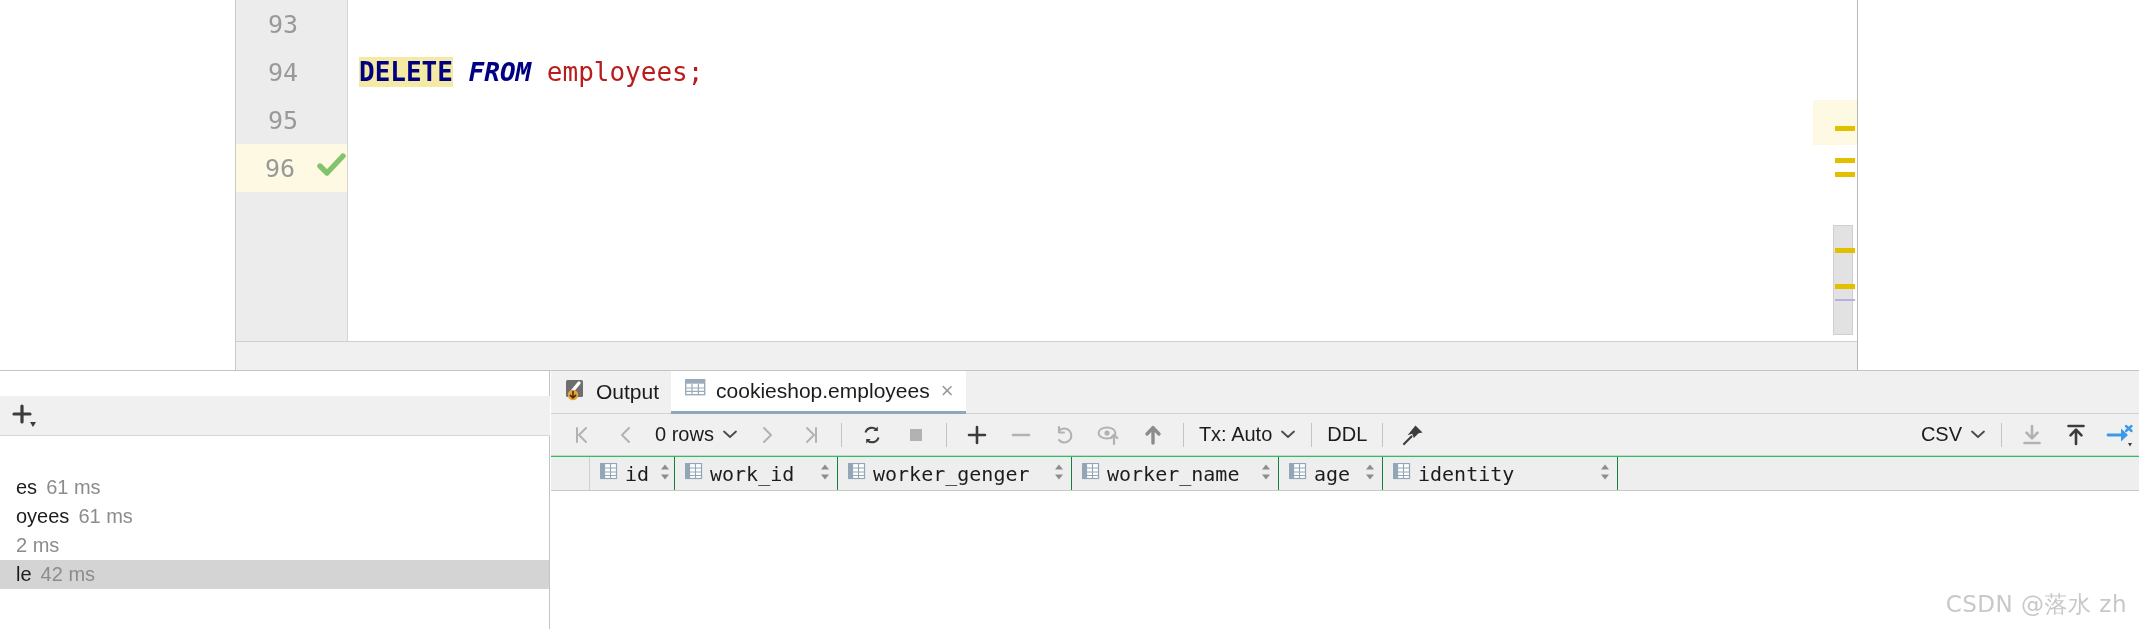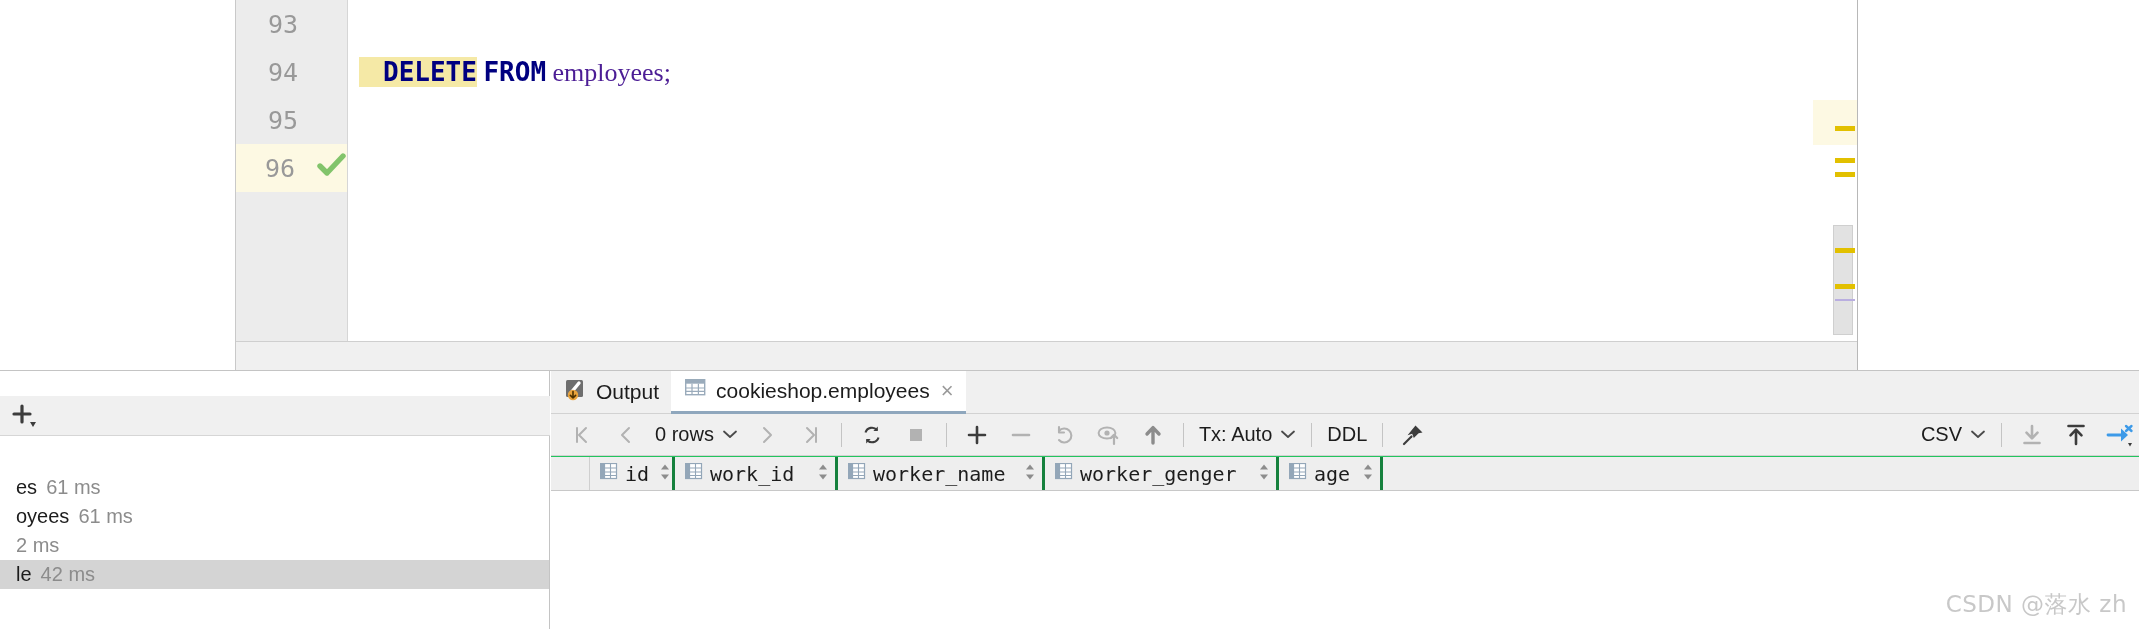--- a/index.html
+++ b/index.html
@@ -58,23 +58,23 @@
     display:flex; align-items:center;
   }
   .code-line.hl{ background:#fdf9e3; }
   .code-text{
     font-family:"DejaVu Sans Mono","Liberation Mono",monospace;
     font-size:26px;
     white-space:pre;
     color:#1c1c1c;
     padding-left:10px;
   }
-  .kw{ color:#000080; font-weight:bold; }
-  .kw-hl{ color:#000080; font-weight:bold; background:#f5e9a6;padding-left:24px; }
-  .ident{ color:#4c1d95;font-family:Liberation Serif, serif; }
+  .kw{ color:#000080; font-weight:bold;font-style:italic; }
+  .kw-hl{ color:#000080; font-weight:bold; background:#f5e9a6; }
+  .ident{ color:#b91c1c; }
   .punct{ color:#1c1c1c; }
   .sel-box{
     display:inline-block;
     border:1px solid #b9aee0;
     background:transparent;
     padding:2px 1px 3px 3px;
     margin-left:7px;
     box-sizing:border-box;
   }
   .caret{
@@ -201,21 +201,21 @@
 
   #grid-header{
     position:absolute; left:0; top:86px; width:1588px; height:34px;
     background:#eeeeee;
     border-bottom:1px solid #c8c8c8;
     box-sizing:border-box;
     display:flex;align-items:stretch;
   }
   .col{
     display:flex;align-items:center;
-    border-right:3px solid #15803d;
+    border-right:1px solid #15803d;
     box-sizing:border-box;
     padding:0 6px 0 10px;
     background:#eeeeee;
   }
   .col .col-name{
     font-family:"DejaVu Sans Mono","Liberation Mono",monospace;
     font-size:20px; color:#1c1c1c;
     margin-left:7px;
     white-space:nowrap;
   }
@@ -533,71 +533,87 @@
         </span>
         <span class="col-name">work_id</span>
         <span class="sorter">
           <svg width="12" height="18" viewBox="0 0 12 18">
               <path d="M6 1.5 L10 6.5 L2 6.5 Z" fill="#8c8c8c"></path>
               <path d="M6 16.5 L10 11.5 L2 11.5 Z" fill="#8c8c8c"></path>
             </svg>
         </span>
       </div>
 
+      <div class="col" style="width:234px">
+        <span>
+          <svg width="18" height="17" viewBox="0 0 18 17">
+              <rect x="0.5" y="0.5" width="16" height="15" fill="#ffffff" stroke="#93a6b8" stroke-width="1.2"></rect>
+              <rect x="0.5" y="0.5" width="4.6" height="15" fill="#93a6b8"></rect>
+              <path d="M0.5 5 H16.5 M0.5 9 H16.5 M0.5 12.5 H16.5 M10.5 0.5 V15.5" stroke="#93a6b8" stroke-width="1.1"></path>
+            </svg>
+        </span>
+        <span class="col-name">worker_genger</span>
+        <span class="sorter">
+          <svg width="12" height="18" viewBox="0 0 12 18">
+              <path d="M6 1.5 L10 6.5 L2 6.5 Z" fill="#8c8c8c"></path>
+              <path d="M6 16.5 L10 11.5 L2 11.5 Z" fill="#8c8c8c"></path>
+            </svg>
+        </span>
+      </div>
+
       <div class="col" style="width:207px">
         <span>
           <svg width="18" height="17" viewBox="0 0 18 17">
               <rect x="0.5" y="0.5" width="16" height="15" fill="#ffffff" stroke="#93a6b8" stroke-width="1.2"></rect>
               <rect x="0.5" y="0.5" width="4.6" height="15" fill="#93a6b8"></rect>
               <path d="M0.5 5 H16.5 M0.5 9 H16.5 M0.5 12.5 H16.5 M10.5 0.5 V15.5" stroke="#93a6b8" stroke-width="1.1"></path>
             </svg>
         </span>
         <span class="col-name">worker_name</span>
         <span class="sorter">
           <svg width="12" height="18" viewBox="0 0 12 18">
               <path d="M6 1.5 L10 6.5 L2 6.5 Z" fill="#8c8c8c"></path>
               <path d="M6 16.5 L10 11.5 L2 11.5 Z" fill="#8c8c8c"></path>
             </svg>
         </span>
       </div>
 
-      <div class="col" style="width:234px">
-        <span>
-          <svg width="18" height="17" viewBox="0 0 18 17">
-              <rect x="0.5" y="0.5" width="16" height="15" fill="#ffffff" stroke="#93a6b8" stroke-width="1.2"></rect>
-              <rect x="0.5" y="0.5" width="4.6" height="15" fill="#93a6b8"></rect>
-              <path d="M0.5 5 H16.5 M0.5 9 H16.5 M0.5 12.5 H16.5 M10.5 0.5 V15.5" stroke="#93a6b8" stroke-width="1.1"></path>
-            </svg>
-        </span>
-        <span class="col-name">worker_genger</span>
-        <span class="sorter">
-          <svg width="12" height="18" viewBox="0 0 12 18">
-              <path d="M6 1.5 L10 6.5 L2 6.5 Z" fill="#8c8c8c"></path>
-              <path d="M6 16.5 L10 11.5 L2 11.5 Z" fill="#8c8c8c"></path>
-            </svg>
-        </span>
-      </div>
-
       <div class="col" style="width:104px">
         <span>
           <svg width="18" height="17" viewBox="0 0 18 17">
               <rect x="0.5" y="0.5" width="16" height="15" fill="#ffffff" stroke="#93a6b8" stroke-width="1.2"></rect>
               <rect x="0.5" y="0.5" width="4.6" height="15" fill="#93a6b8"></rect>
               <path d="M0.5 5 H16.5 M0.5 9 H16.5 M0.5 12.5 H16.5 M10.5 0.5 V15.5" stroke="#93a6b8" stroke-width="1.1"></path>
             </svg>
         </span>
         <span class="col-name">age</span>
         <span class="sorter">
           <svg width="12" height="18" viewBox="0 0 12 18">
               <path d="M6 1.5 L10 6.5 L2 6.5 Z" fill="#8c8c8c"></path>
               <path d="M6 16.5 L10 11.5 L2 11.5 Z" fill="#8c8c8c"></path>
             </svg>
         </span>
       </div>
 
+      <div class="col" style="width:235px">
+        <span>
+          <svg width="18" height="17" viewBox="0 0 18 17">
+              <rect x="0.5" y="0.5" width="16" height="15" fill="#ffffff" stroke="#93a6b8" stroke-width="1.2"></rect>
+              <rect x="0.5" y="0.5" width="4.6" height="15" fill="#93a6b8"></rect>
+              <path d="M0.5 5 H16.5 M0.5 9 H16.5 M0.5 12.5 H16.5 M10.5 0.5 V15.5" stroke="#93a6b8" stroke-width="1.1"></path>
+            </svg>
+        </span>
+        <span class="col-name">identity</span>
+        <span class="sorter">
+          <svg width="12" height="18" viewBox="0 0 12 18">
+              <path d="M6 1.5 L10 6.5 L2 6.5 Z" fill="#8c8c8c"></path>
+              <path d="M6 16.5 L10 11.5 L2 11.5 Z" fill="#8c8c8c"></path>
+            </svg>
+        </span>
+      </div>
 
     </div>
 
     <div id="grid-body"></div>
   </div>
 
   <div id="watermark">CSDN @落水 zh</div>
 </div>
 
 </body></html>

